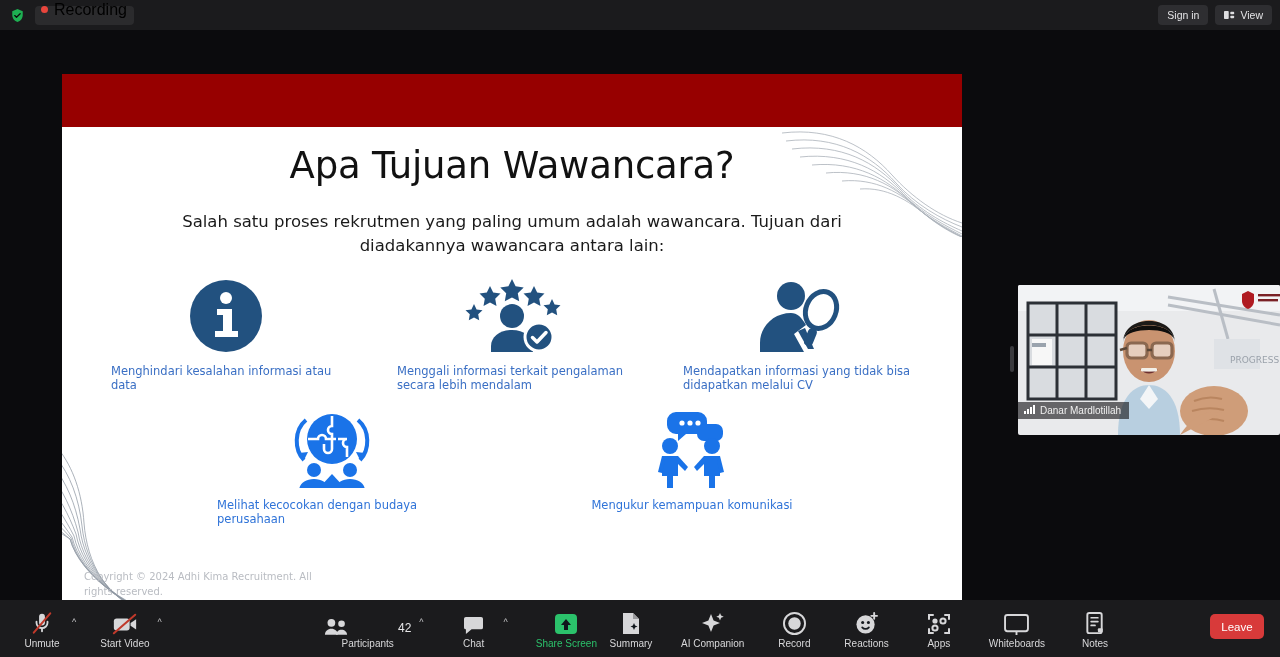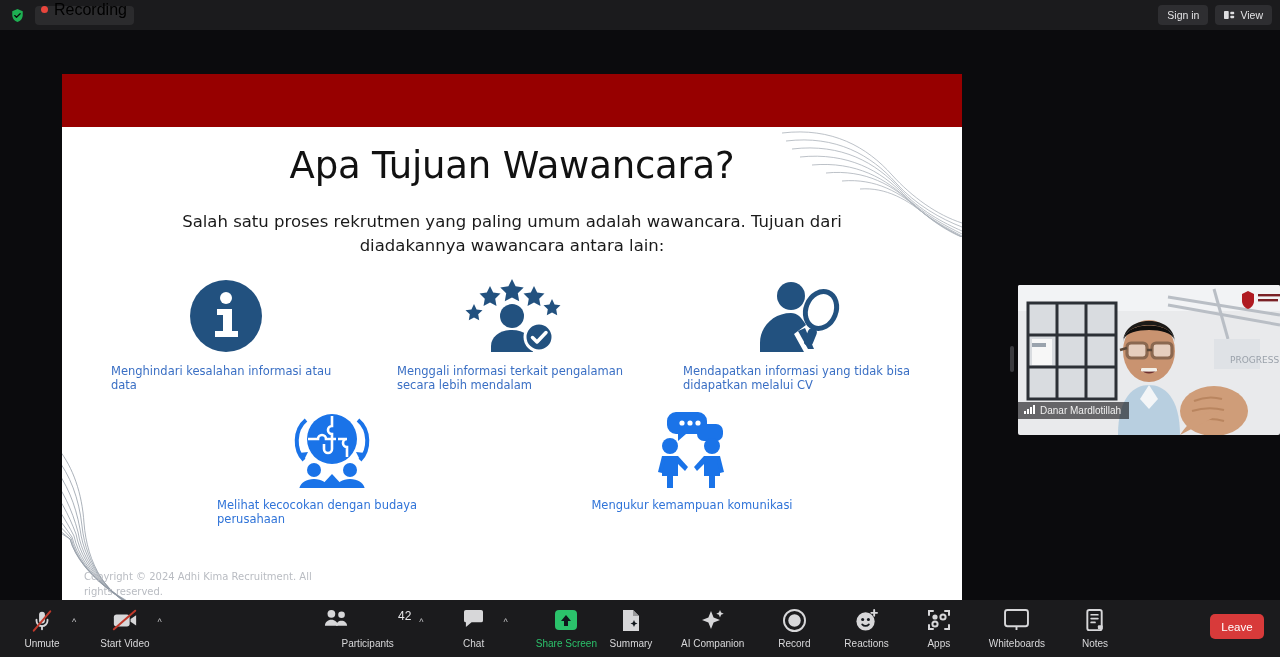--- a/index.html
+++ b/index.html
@@ -84,21 +84,21 @@
   .toolbar {
     position: absolute; left: 0; bottom: 0; width: 1280px; height: 57px;
     background: #1b1b1d; display: flex; align-items: center;
   }
   .tb-left { position: absolute; left: 14px; display: flex; align-items: center; gap: 18px; }
   .tb-center { position: absolute; left: 318px; display: flex; align-items: center; gap: 0px; }
   .tb-item {
     display: flex; flex-direction: column; align-items: center; justify-content: center;
     cursor: pointer; min-width: 56px; padding: 0 6px;
   }
-  .tb-icon { height: 26px; display: flex; align-items: flex-start; justify-content: center; position: relative; gap: 45px; }
+  .tb-icon { height: 26px; display: flex; align-items: flex-end; justify-content: center; position: relative; gap: 45px; }
   .tb-label { margin-top: 3px; color: #d8d8da; font-size: 10px; white-space: nowrap; }
   .tb-label.green { color: #2bc26b; }
   .tb-caret { color: #c6c6c8; font-size: 9px; margin-left: 2px; align-self: flex-start; margin-top: 8px; cursor: pointer; }
   .with-caret { display: flex; align-items: flex-start; }
   .pcount { color: #e6e6e8; font-size: 12px; margin-left: 5px; }
   .leave-btn {
     position: absolute; right: 16px; top: 14px; width: 54px; height: 25px;
     background: #d83a3a; border-radius: 5px; color: #fff; font-size: 11.5px;
     display: flex; align-items: center; justify-content: center; cursor: pointer;
   }

